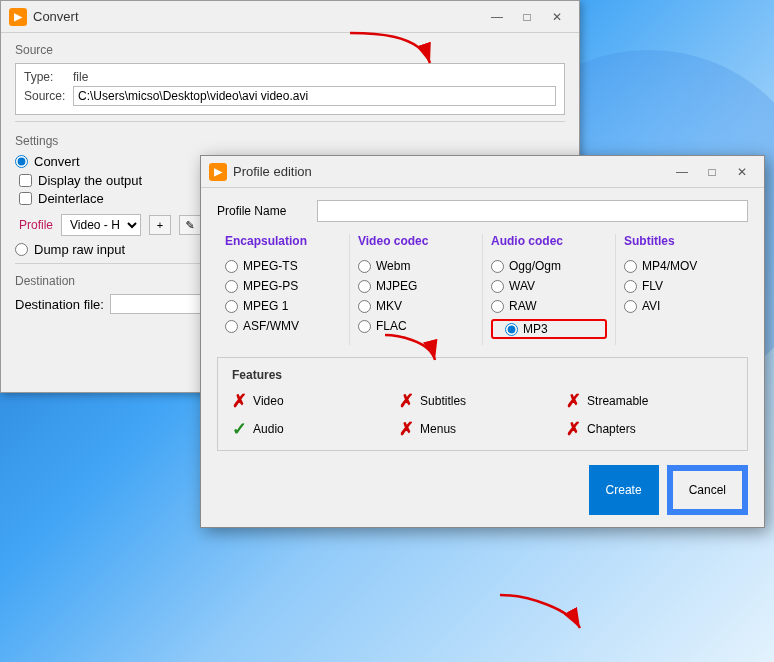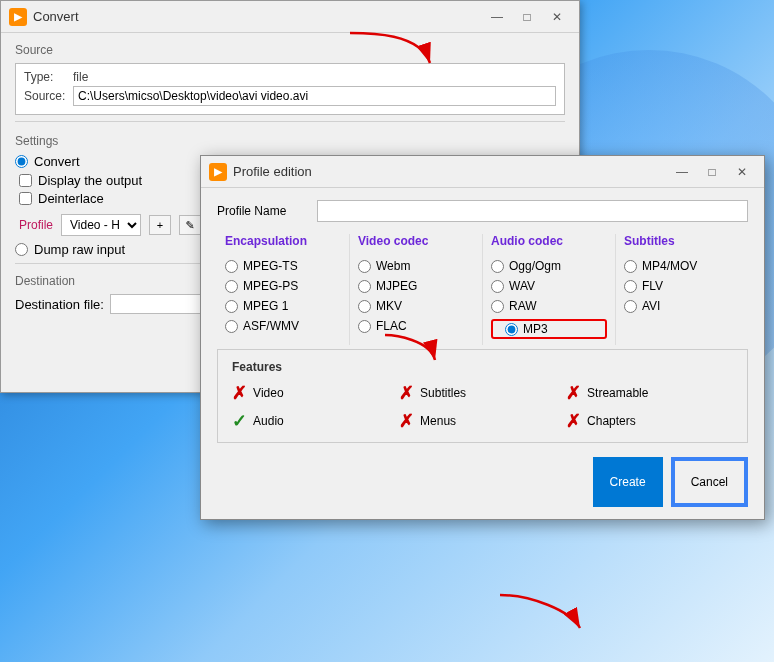--- a/index.html
+++ b/index.html
@@ -175,21 +175,21 @@
 
     
     .main-buttons {
       display: flex; justify-content: flex-end;
       gap: 6px;
       margin-top: 14px;
       padding-bottom: 4px;
     }
     .btn-default {
       padding: 4px 16px;
-      border: 4px solid #3b82f6;
+      border: 6px solid #3b82f6;
       background: #f0f0f0;
       cursor: pointer;
       font-size: 12px;
     }
     .btn-primary {
       padding: 17px 16px;
       border: 1px solid #0078d4;
       background: #0078d4;
       color: white;
       cursor: pointer;
@@ -262,21 +262,21 @@
     
     .mp3-highlight {
       border: 2px solid #e00;
       border-radius: 3px;
       padding: 1px 12px;
       display: flex; align-items: center; gap: 5px;
     }
 
     
     .features-section {
-      margin-top: 4px;
+      margin-top: 12px;
       border: 1px solid #ccc;
       padding: 10px 14px;
     }
     .features-label {
       font-size: 12px;
       font-weight: bold;
       color: #333;
       margin-bottom: 10px;
     }
     .features-grid {

